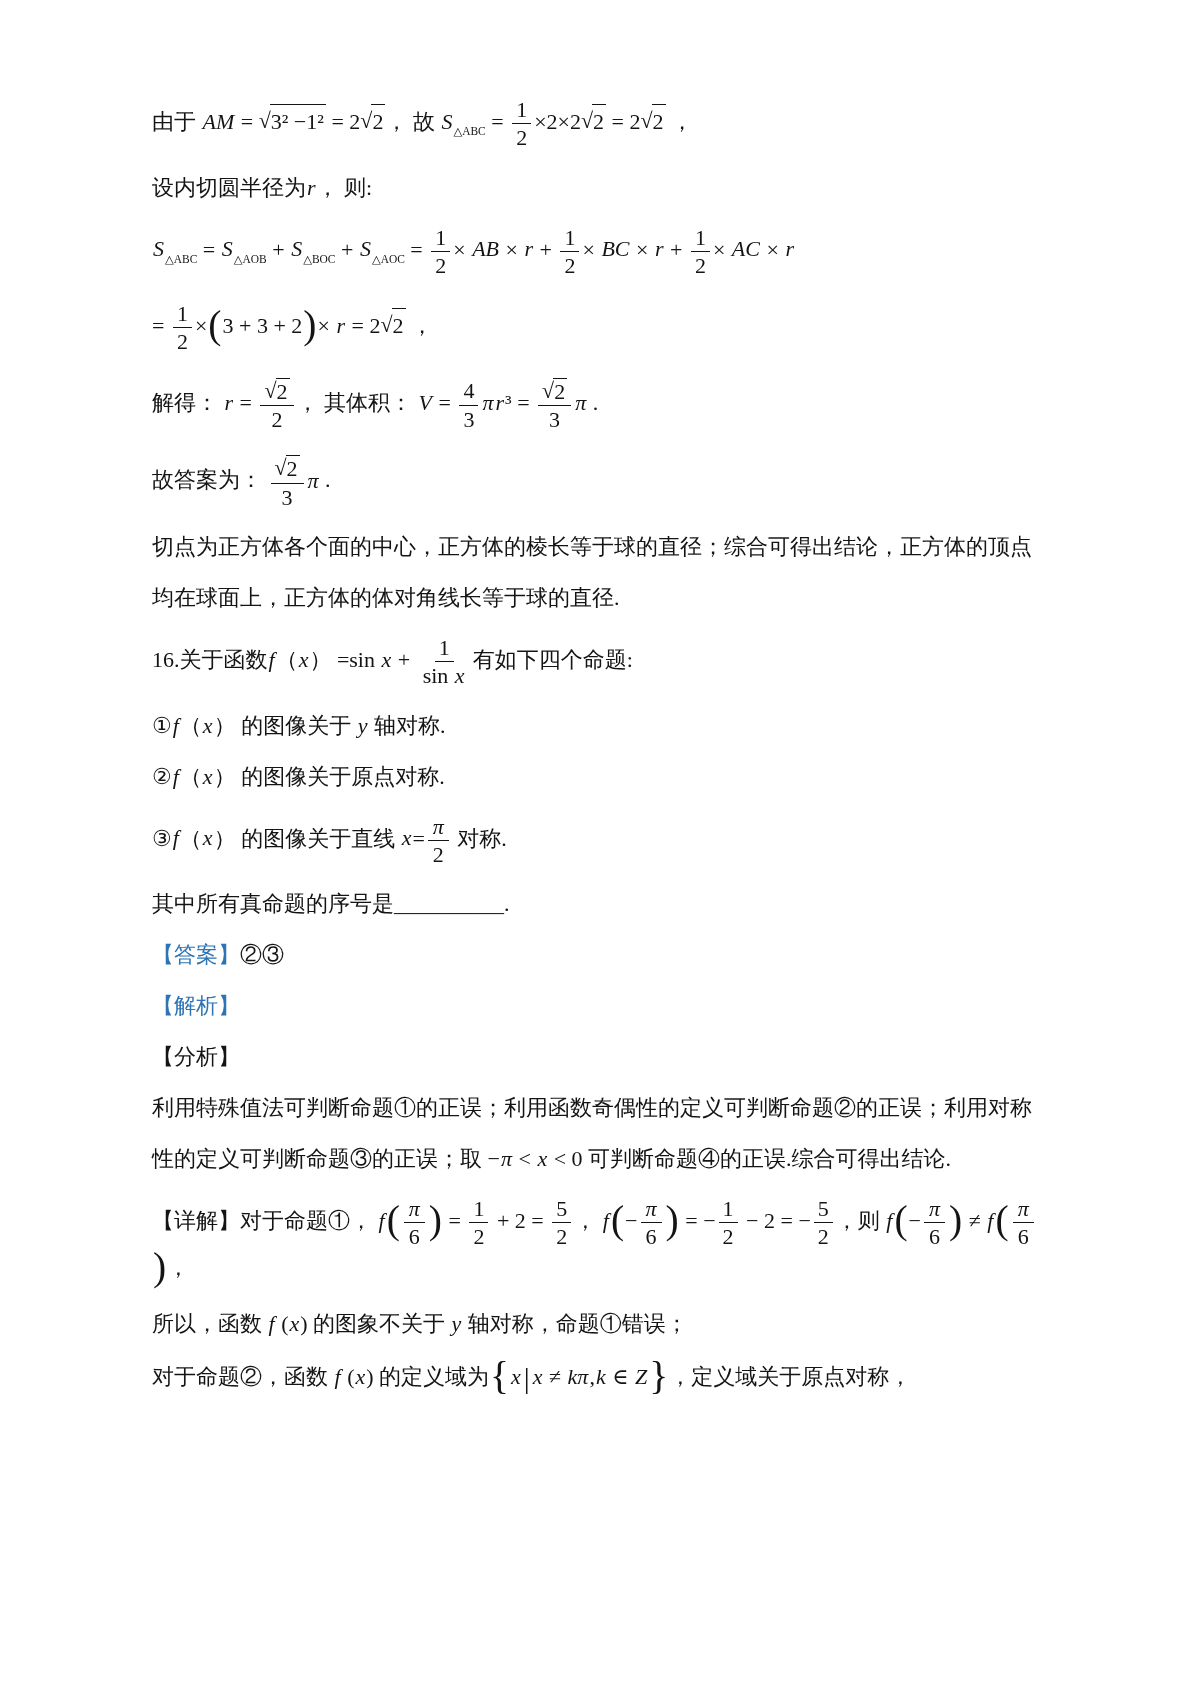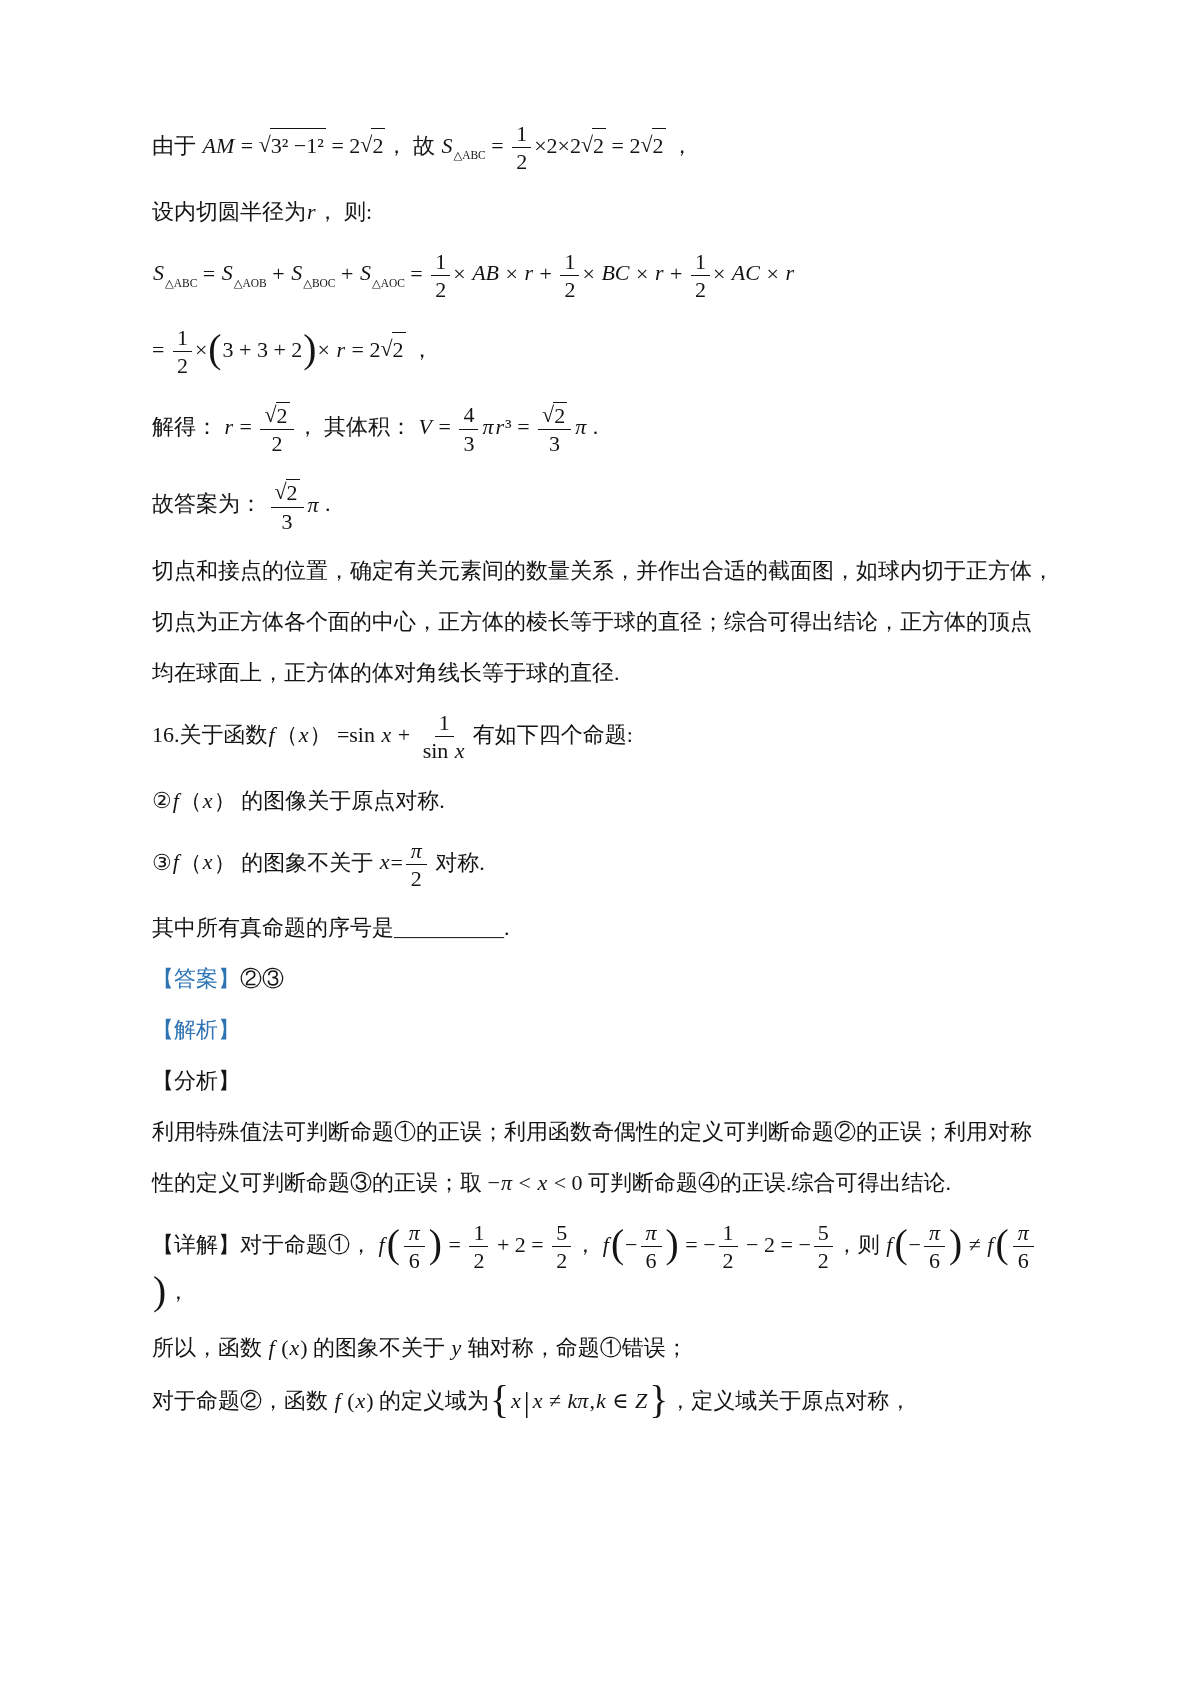--- a/index.html
+++ b/index.html
@@ -7,21 +7,21 @@
     width:1200px;height:1698px;
     background:#ffffff;
     color:#141414;
     font-family:"Liberation Serif","DejaVu Serif",serif;
     font-size:22px;
     overflow:hidden;
   }
   main{
     box-sizing:border-box;
     width:1200px;height:1687px;
-    padding:120px 140px 0 152px;
+    padding:96px 140px 0 152px;
   }
   .block{margin-top:21px;line-height:30px;}
   .fline{line-height:34px;}
   main .block:first-child{margin-top:0;}
   i{font-style:italic;padding:0 1px;}
   sub{font-size:0.52em;vertical-align:-0.5em;letter-spacing:0;}
   .frac{
     display:inline-flex;flex-direction:column;align-items:center;
     vertical-align:middle;margin:0 3px;line-height:1.15;text-align:center;
   }
@@ -67,29 +67,29 @@
         <span class="fn"><span>4</span></span>
         <span class="fd"><span>3</span></span>
       </span><i>π</i><i>r</i><span>³ = </span><span class="frac">
         <span class="fn"><span class="sqrt"><span class="rs">√</span><span class="rv"><span>2</span></span></span></span>
         <span class="fd"><span>3</span></span>
       </span><i>π</i><span> .</span></div>
     <div class="block fline"><span>故答案为： </span><span class="frac">
         <span class="fn"><span class="sqrt"><span class="rs">√</span><span class="rv"><span>2</span></span></span></span>
         <span class="fd"><span>3</span></span>
       </span><i>π</i><span> .</span></div>
-    <div class="block tline"><span>切点和接点的位置，确定有关元素间的数量关系，并作出合适的截面图，如球内切于正方体，</span></div>
     <div class="block tline"><span>切点为正方体各个面的中心，正方体的棱长等于球的直径；综合可得出结论，正方体的顶点</span></div>
     <div class="block tline"><span>均在球面上，正方体的体对角线长等于球的直径.</span></div>
     <div class="block fline"><span>16.关于函数</span><i>f</i><span>（</span><i>x</i><span>） =sin </span><i>x</i><span> + </span><span class="frac">
         <span class="fn"><span>1</span></span>
         <span class="fd"><span>sin </span><i>x</i></span>
       </span><span>有如下四个命题:</span></div>
+    <div class="block tline"><span>①</span><i>f</i><span>（</span><i>x</i><span>） 的图像关于 </span><i>y</i><span> 轴对称.</span></div>
     <div class="block tline"><span>②</span><i>f</i><span>（</span><i>x</i><span>） 的图像关于原点对称.</span></div>
-    <div class="block fline"><span>③</span><i>f</i><span>（</span><i>x</i><span>） 的图象不关于 </span><i>x</i><span>=</span><span class="frac">
+    <div class="block fline"><span>③</span><i>f</i><span>（</span><i>x</i><span>） 的图像关于直线 </span><i>x</i><span>=</span><span class="frac">
         <span class="fn"><i>π</i></span>
         <span class="fd"><span>2</span></span>
       </span><span> 对称.</span></div>
     <div class="block tline"><span>其中所有真命题的序号是__________.</span></div>
     <div class="block tline"><span class="blue">【答案】</span><span>②③</span></div>
     <div class="block tline"><span class="blue">【解析】</span></div>
     <div class="block tline"><span>【分析】</span></div>
     <div class="block tline"><span>利用特殊值法可判断命题①的正误；利用函数奇偶性的定义可判断命题②的正误；利用对称</span></div>
     <div class="block tline"><span>性的定义可判断命题③的正误；取 −</span><i>π</i><span> &lt; </span><i>x</i><span> &lt; 0 可判断命题④的正误.综合可得出结论.</span></div>
     <div class="block fline"><span>【详解】对于命题①， </span><i>f</i><span class="big">(</span><span class="frac">

